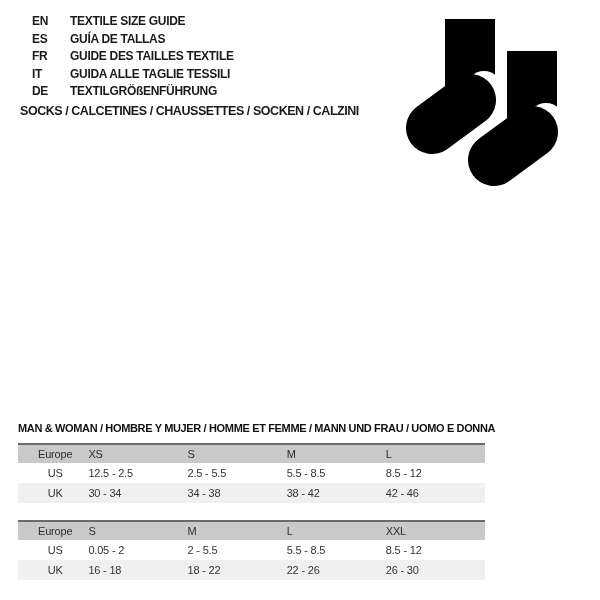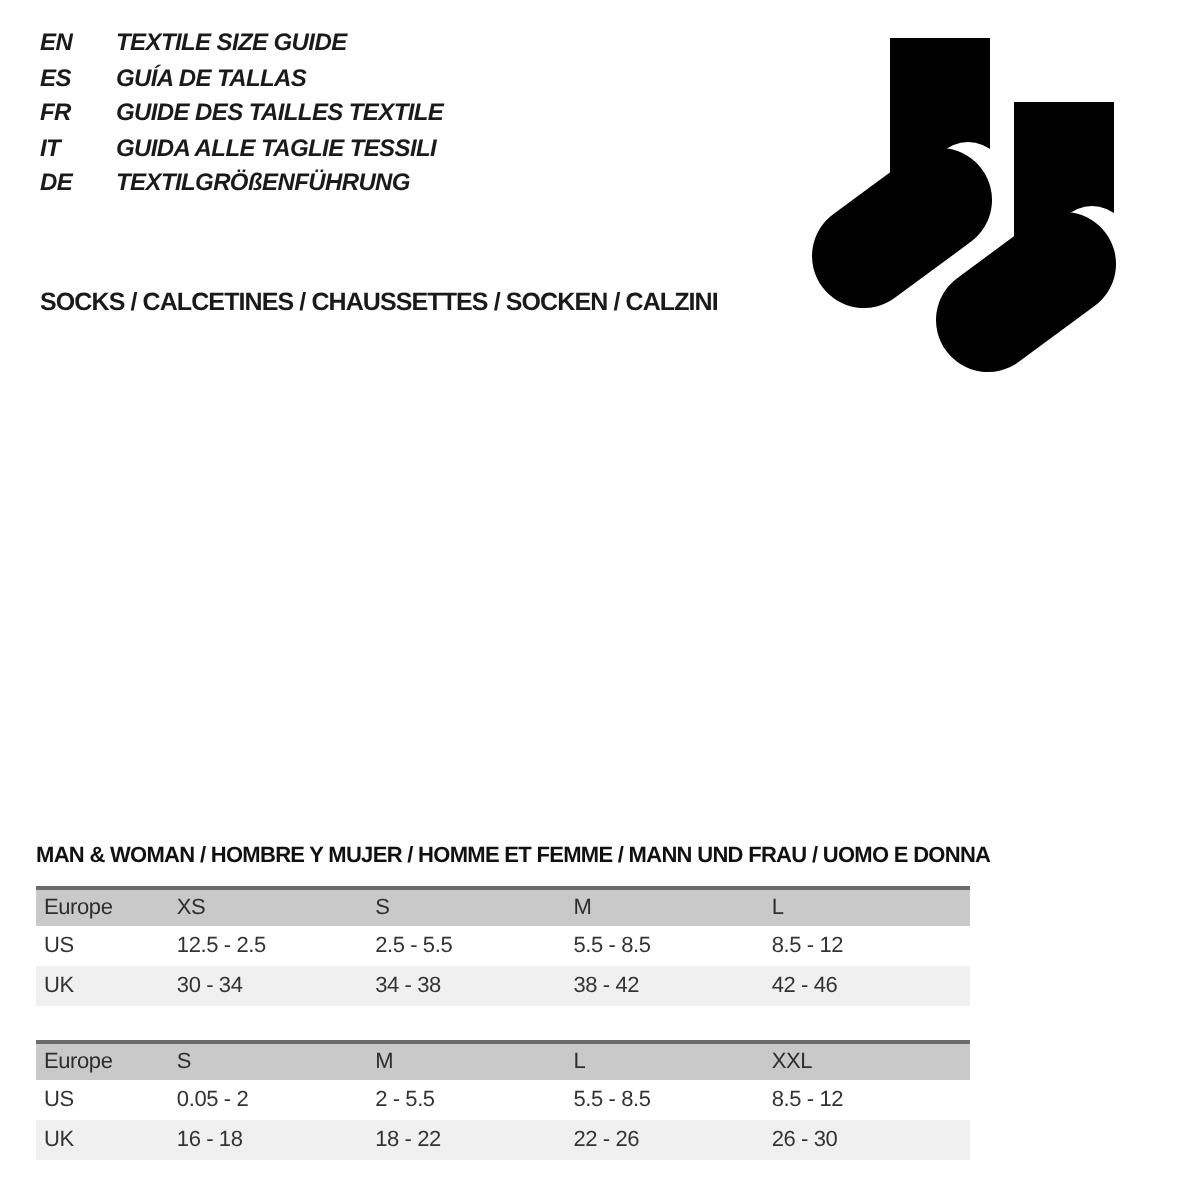--- a/index.html
+++ b/index.html
@@ -4,46 +4,46 @@
 <style>
   html,body{margin:0;padding:0;}
   body{
     width:600px;height:600px;background:#ffffff;
     font-family:"Liberation Sans", sans-serif;
     -webkit-font-smoothing:antialiased;
   }
   .canvas{position:relative;width:600px;height:600px;overflow:hidden;color:#1a1a1a;background:#fff;}
 
   
-  .lang-list{position:absolute;left:20px;top:13px;font-style:italic;}
+  .lang-list{position:absolute;left:32px;top:13px;}
   .lang-row{height:17.5px;line-height:17.5px;font-weight:bold;font-size:12px;letter-spacing:-0.3px;white-space:nowrap;}
   .lang-code{display:inline-block;width:38px;}
 
   
   .category-title{
     position:absolute;left:20px;top:104px;
-    font-weight:bold;font-size:12.5px;letter-spacing:-0.45px;white-space:nowrap;margin-top:40px;
+    font-weight:bold;font-size:12.5px;letter-spacing:-0.45px;white-space:nowrap;
   }
 
   
   .socks-svg{position:absolute;left:400px;top:5px;}
 
   
   .table-block{position:absolute;left:18px;width:467px;}
   .tb-adult{top:421px;}
   .tb-child{top:512px;}
   .table-title{
     font-size:11px;font-weight:bold;letter-spacing:-0.35px;line-height:14px;white-space:nowrap;color:#111;
   }
   .size-table{margin-top:8px;font-size:11px;color:#333;}
   .trow{display:flex;height:20px;line-height:20px;}
   .trow.thead{background:#c9c9c9;border-top:2px solid #6b6b6b;height:18px;line-height:18px;color:#2e2e2e;}
   .trow.alt{background:#f0f0f0;}
   .tc{width:100px;text-align:left;letter-spacing:-0.2px;white-space:nowrap;}
-  .tc.c0{width:67px;text-align:left;padding-left:4px;}
+  .tc.c0{width:67px;text-align:center;padding-left:4px;}
 </style>
 </head>
 <body>
 
 <div class="canvas">
 
   <div class="lang-list">
     <div class="lang-row">
       <span class="lang-code">EN</span><span class="lang-label">TEXTILE SIZE GUIDE</span>
     </div>

